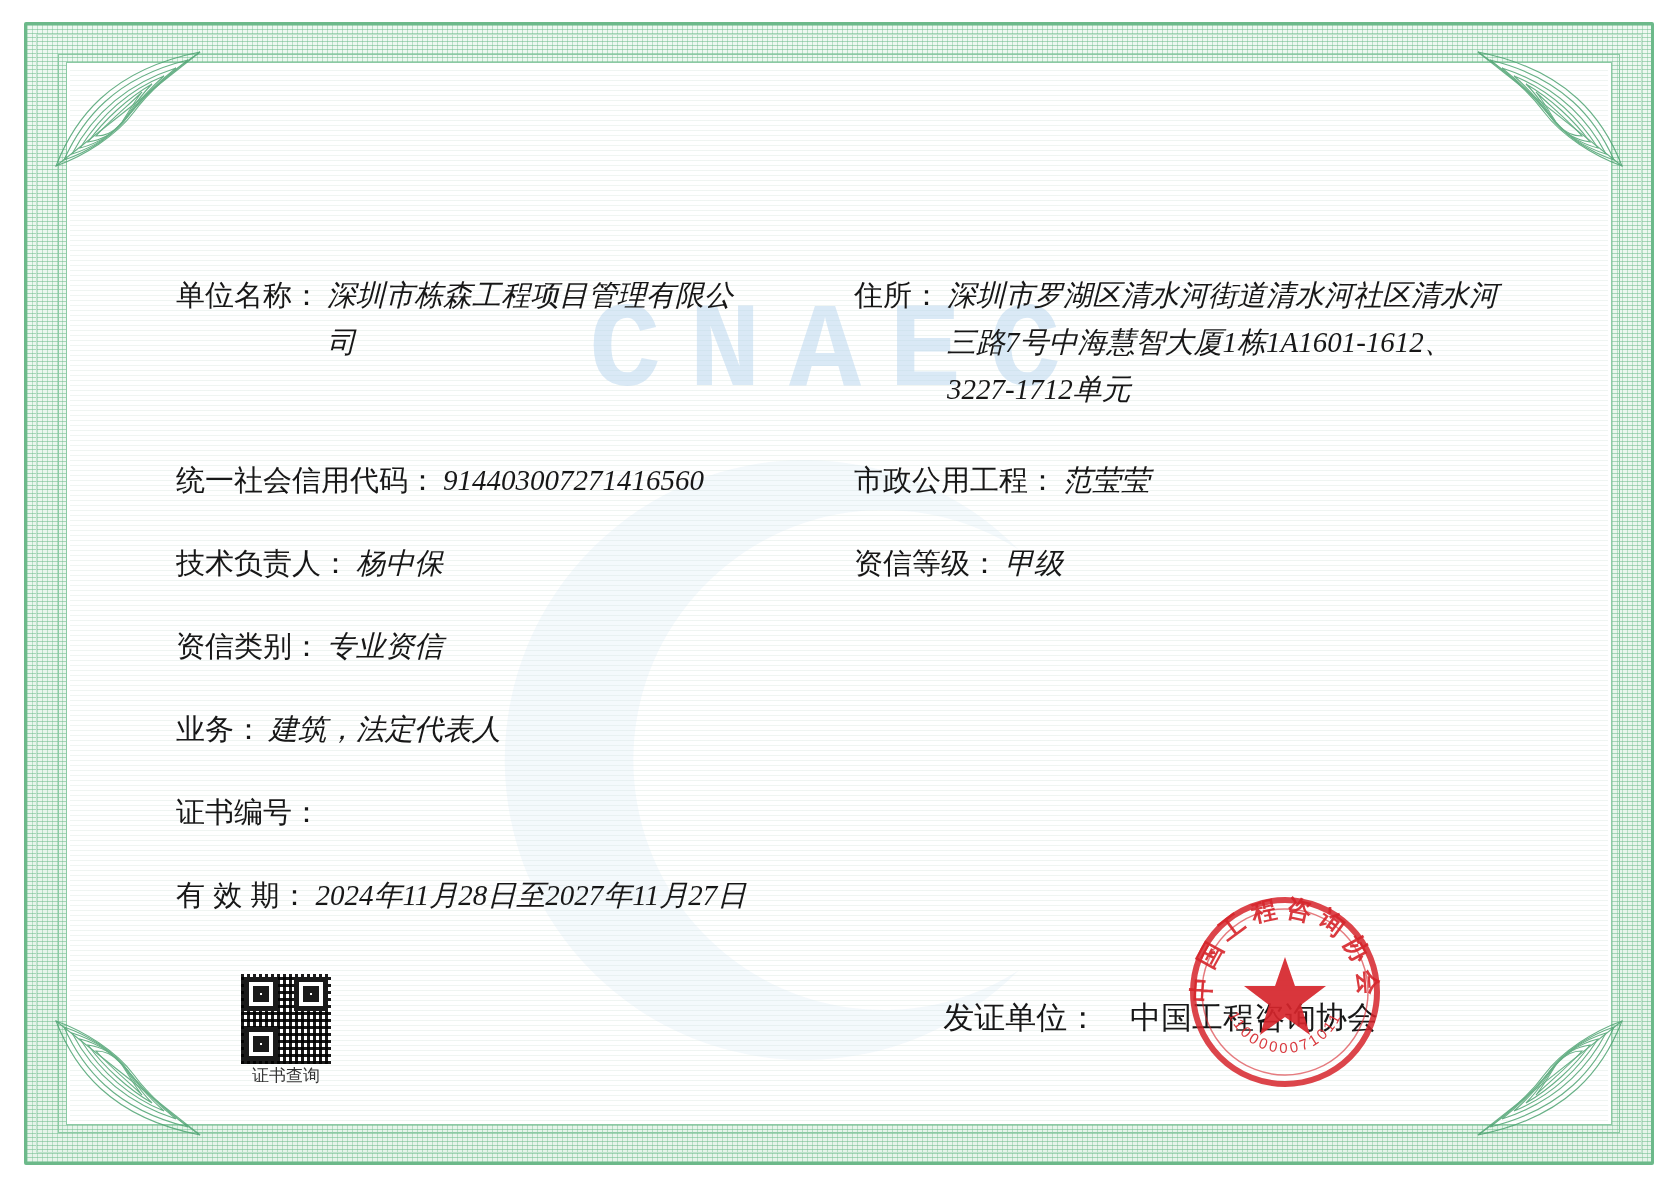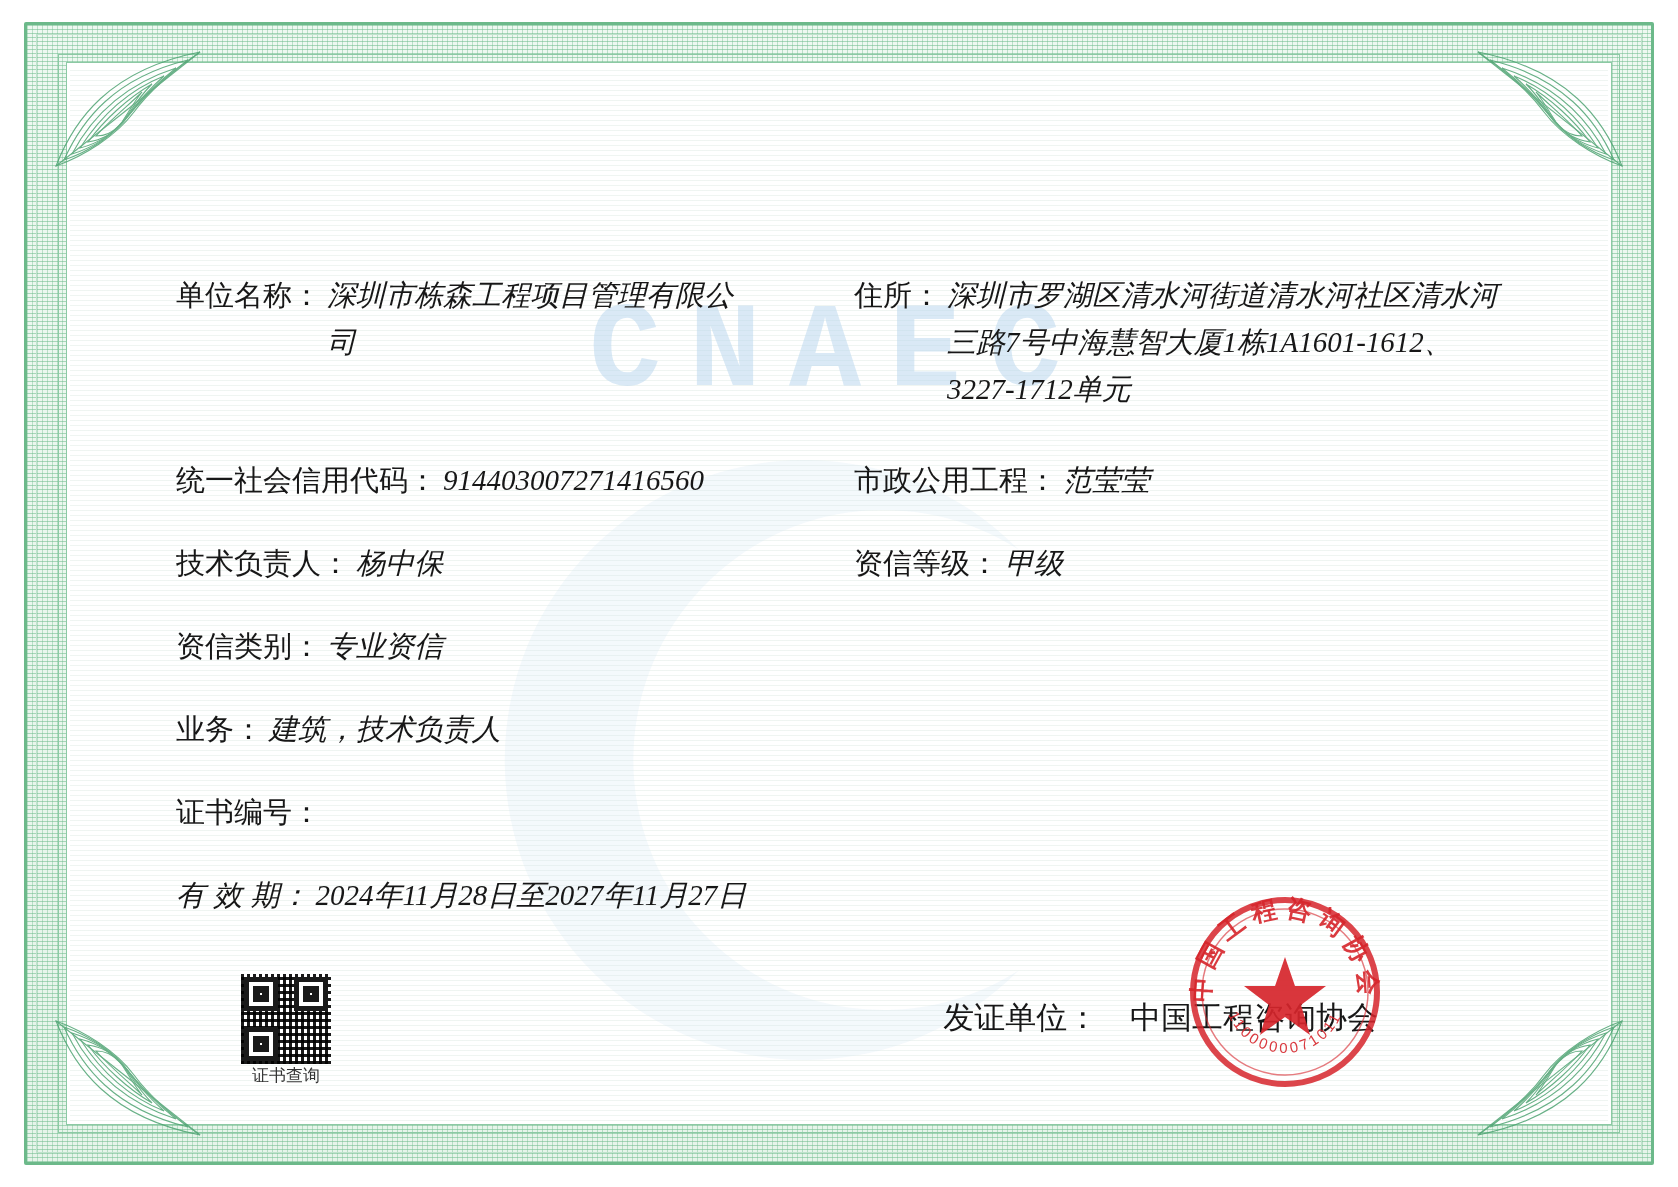--- a/index.html
+++ b/index.html
@@ -155,21 +155,20 @@
     display: flex;
     align-items: flex-start;
     margin-bottom: 6px;
   }
   .label {
     white-space: nowrap;
     flex: 0 0 auto;
   }
   .label.spaced {
     letter-spacing: 0.5px;
-    font-style: italic;
   }
   .value {
     flex: 1 1 auto;
     padding-left: 6px;
     font-style: italic;
   }
   .value.w-limit { max-width: 420px; }
   .gap-sm { height: 30px; }
   .gap-md { height: 38px; }
 
@@ -372,21 +371,21 @@
       </div>
       <div class="col-right"></div>
     </div>
 
     <div class="gap-sm"></div>
 
     <div class="row">
       <div class="col-left">
         <div class="field">
           <span class="label">业务：</span>
-          <span class="value">建筑，技术负责人</span>
+          <span class="value">建筑，法定代表人</span>
         </div>
       </div>
       <div class="col-right"></div>
     </div>
 
     <div class="gap-sm"></div>
 
     <div class="row">
       <div class="col-left">
         <div class="field">

